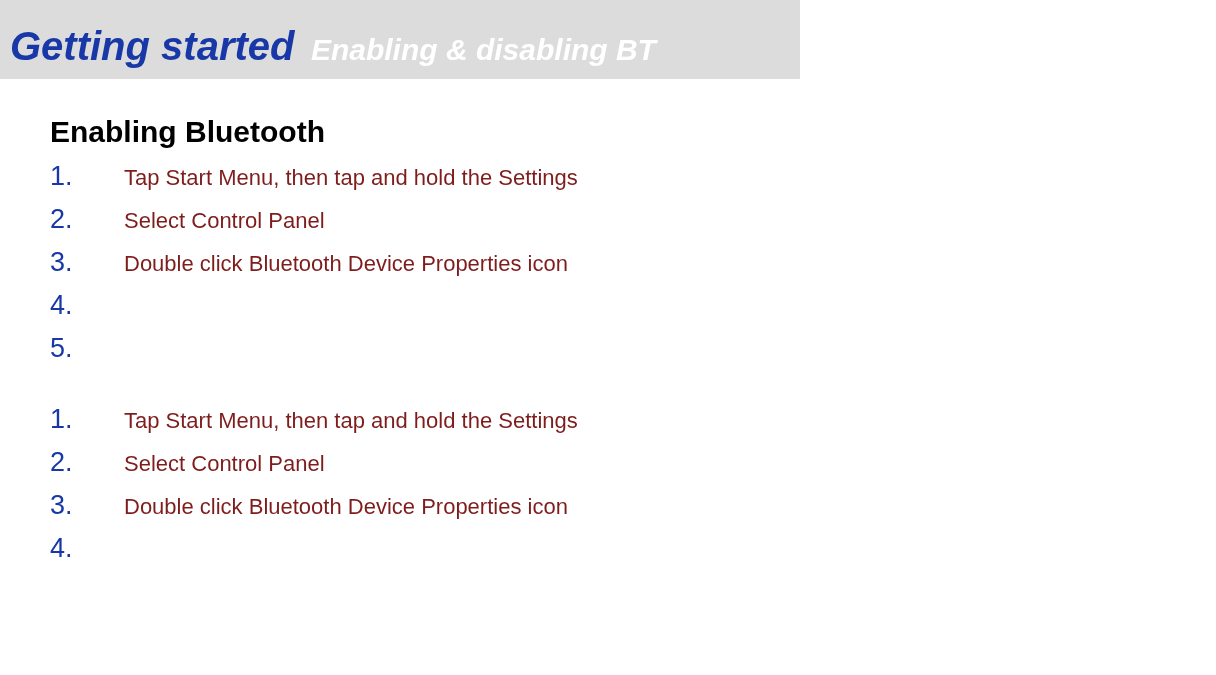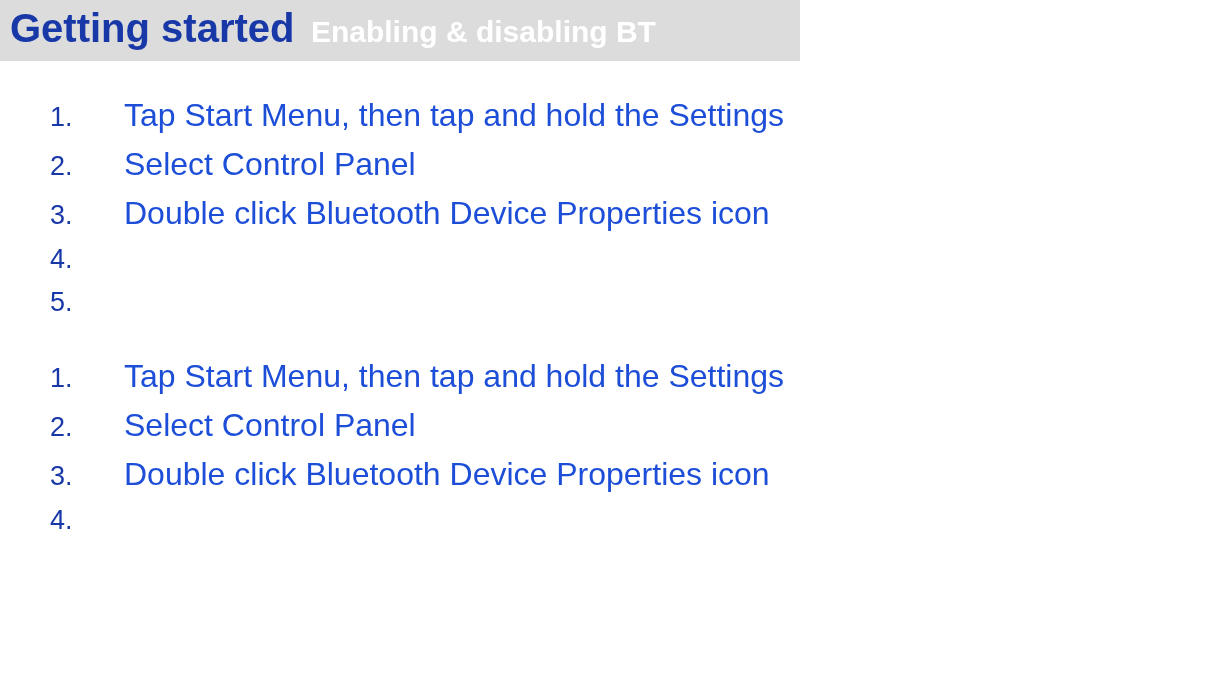--- a/index.html
+++ b/index.html
@@ -3,23 +3,24 @@
   <meta charset="utf-8">
   <style>
     * { margin: 0; padding: 0; box-sizing: border-box; }
     body {
       font-family: Arial, Helvetica, sans-serif;
       background: #fff;
       width: 1216px;
     }
     .header-bar {
       background: #dcdcdc;
-      padding: 6px 10px 10px 10px;
+      padding: 24px 10px 10px 10px;
       display: inline-block;
       min-width: 800px;
+      font-style: italic;
     }
     .header-title {
       font-size: 40px;
       font-weight: bold;
       color: #1838a8;
     }
     .header-subtitle {
       font-size: 30px;
       font-weight: bold;
       color: #fff;
@@ -42,36 +43,37 @@
       align-items: baseline;
       margin-bottom: 12px;
     }
     .step-num {
       font-size: 27px;
       color: #1838a8;
       width: 74px;
       flex-shrink: 0;
     }
     .step-text {
-      font-size: 32px;
-      color: #1d4ed8;
+      font-size: 22px;
+      color: #7f1d1d;
     }
   </style>
 </head>
 <body>
 
 
 
 <div class="header-bar">
   <span class="header-title">Getting started</span>
   <span class="header-subtitle">Enabling &amp; disabling BT</span>
 </div>
 
 <div class="content">
 
+  <div class="section-heading">Enabling Bluetooth</div>
   <div class="steps">
     <div class="step-row">
       <span class="step-num">1.</span>
       <span class="step-text">Tap Start Menu, then tap and hold the Settings</span>
     </div>
     <div class="step-row">
       <span class="step-num">2.</span>
       <span class="step-text">Select Control Panel</span>
     </div>
     <div class="step-row">

